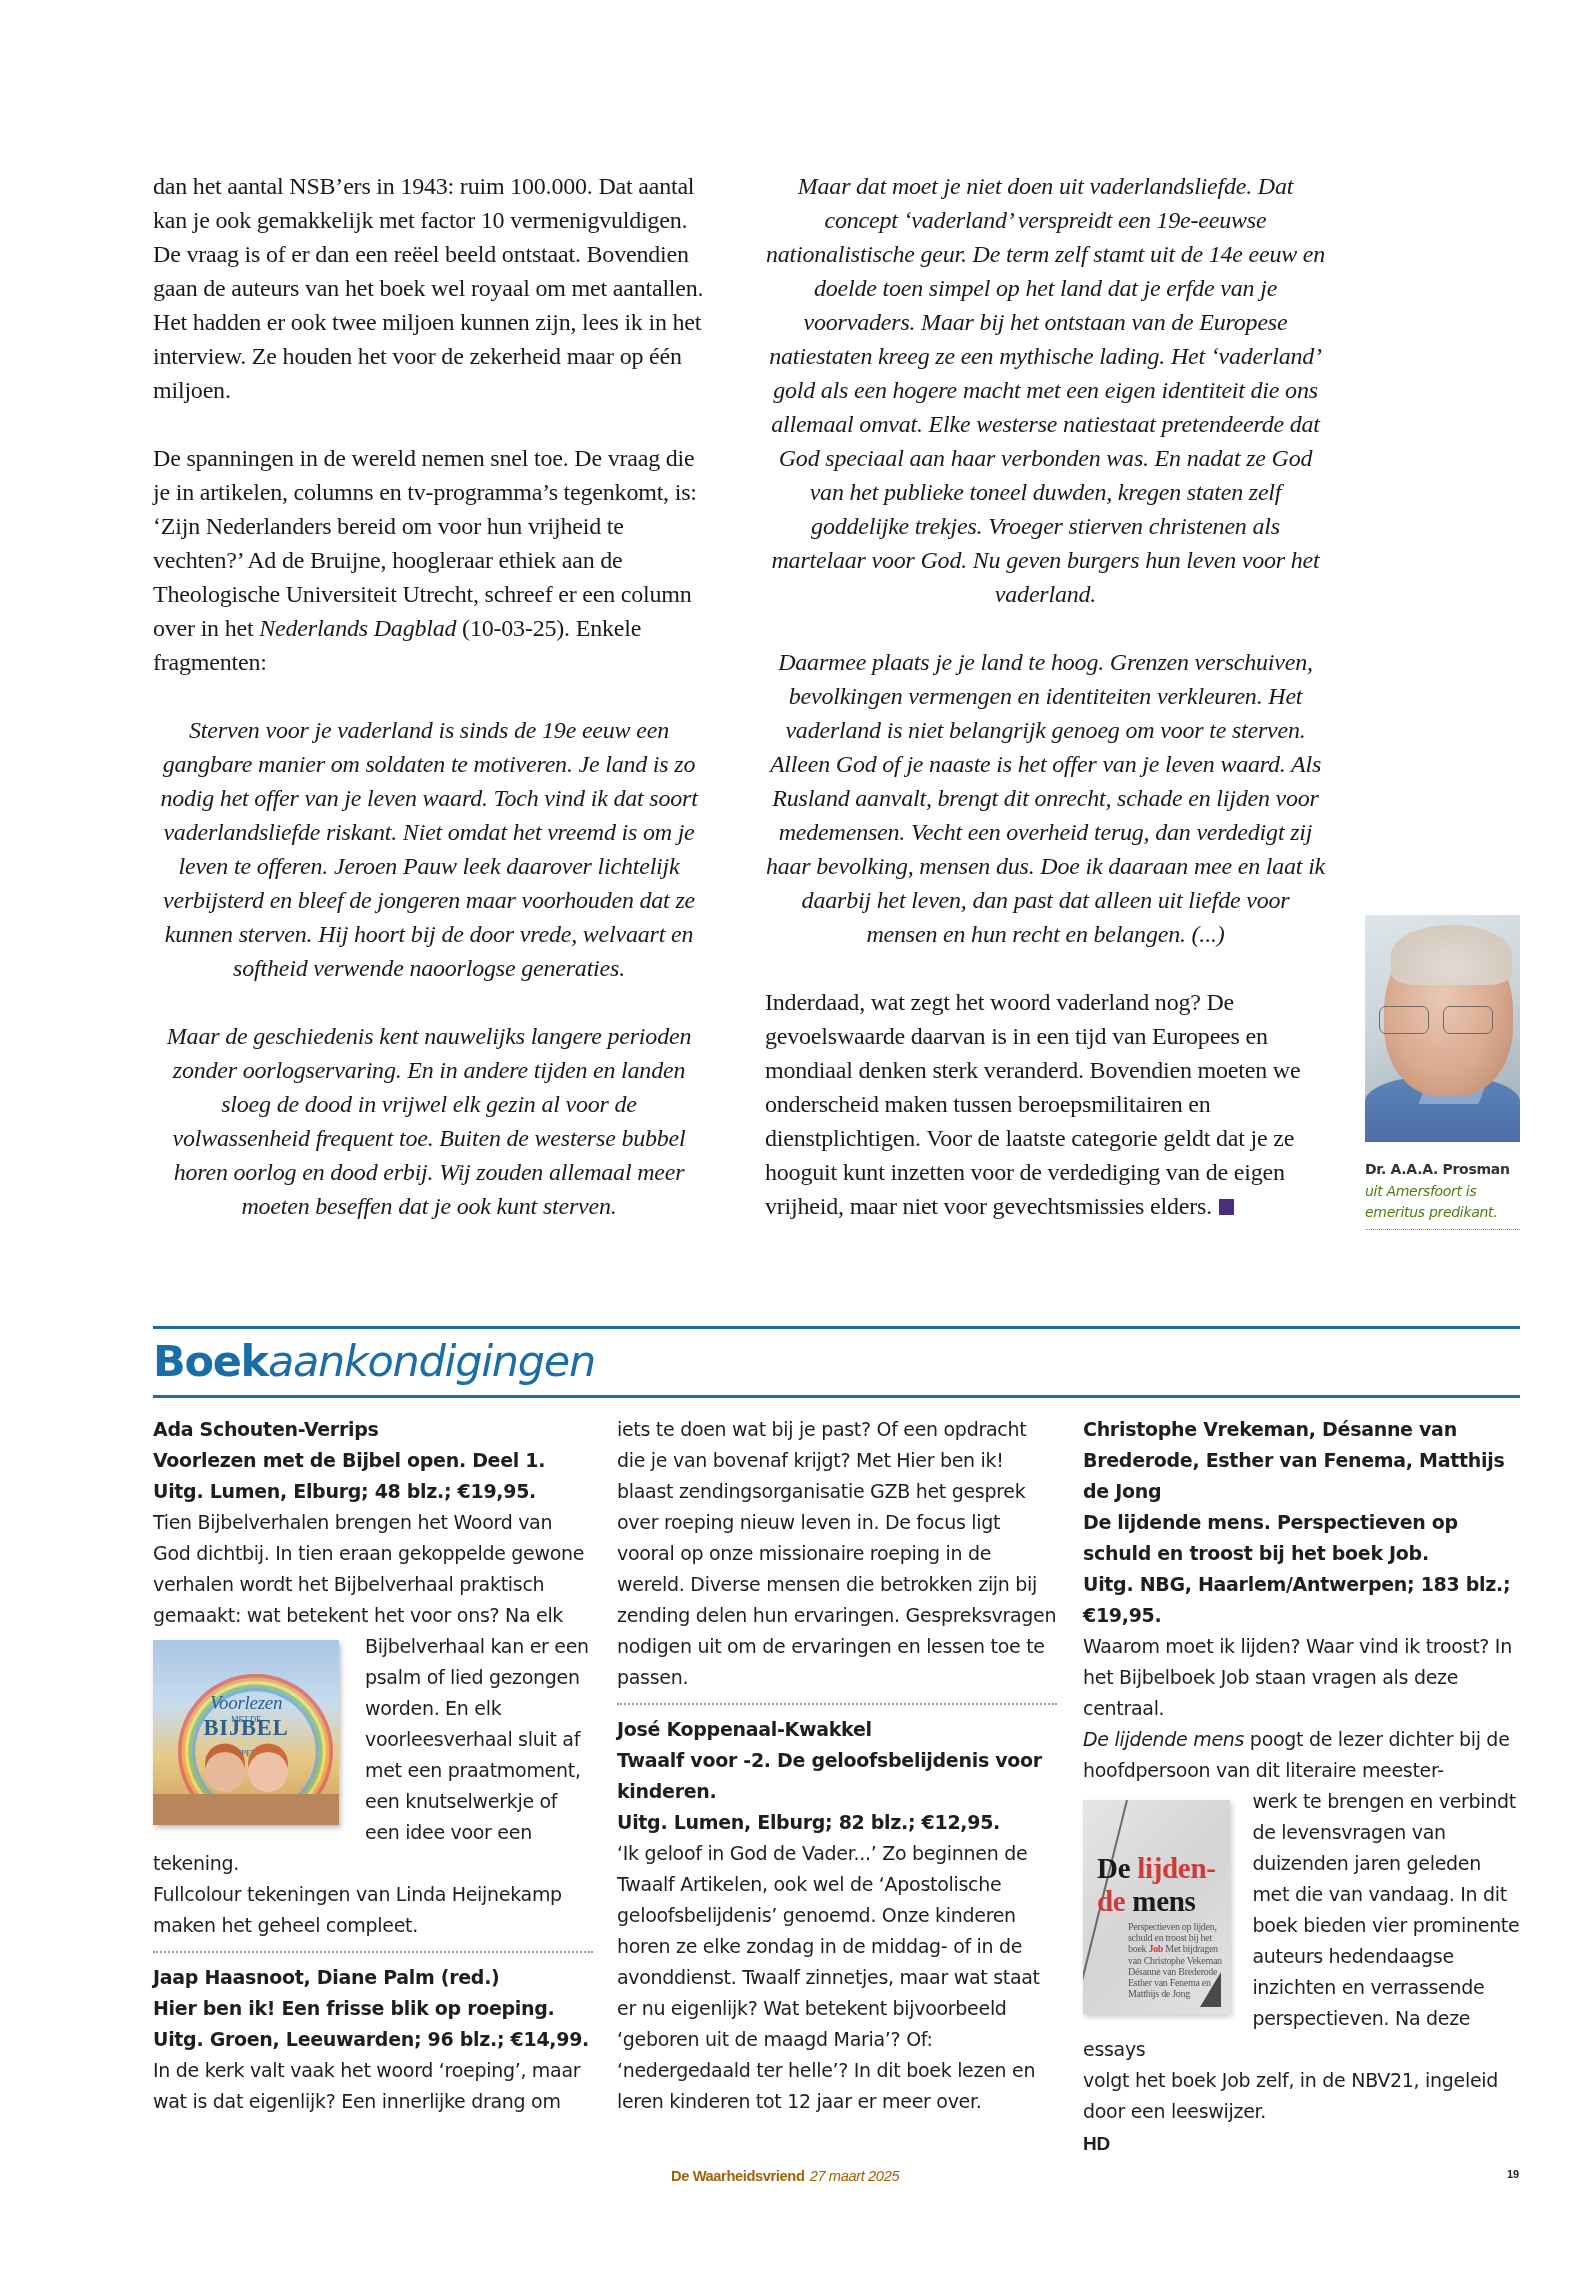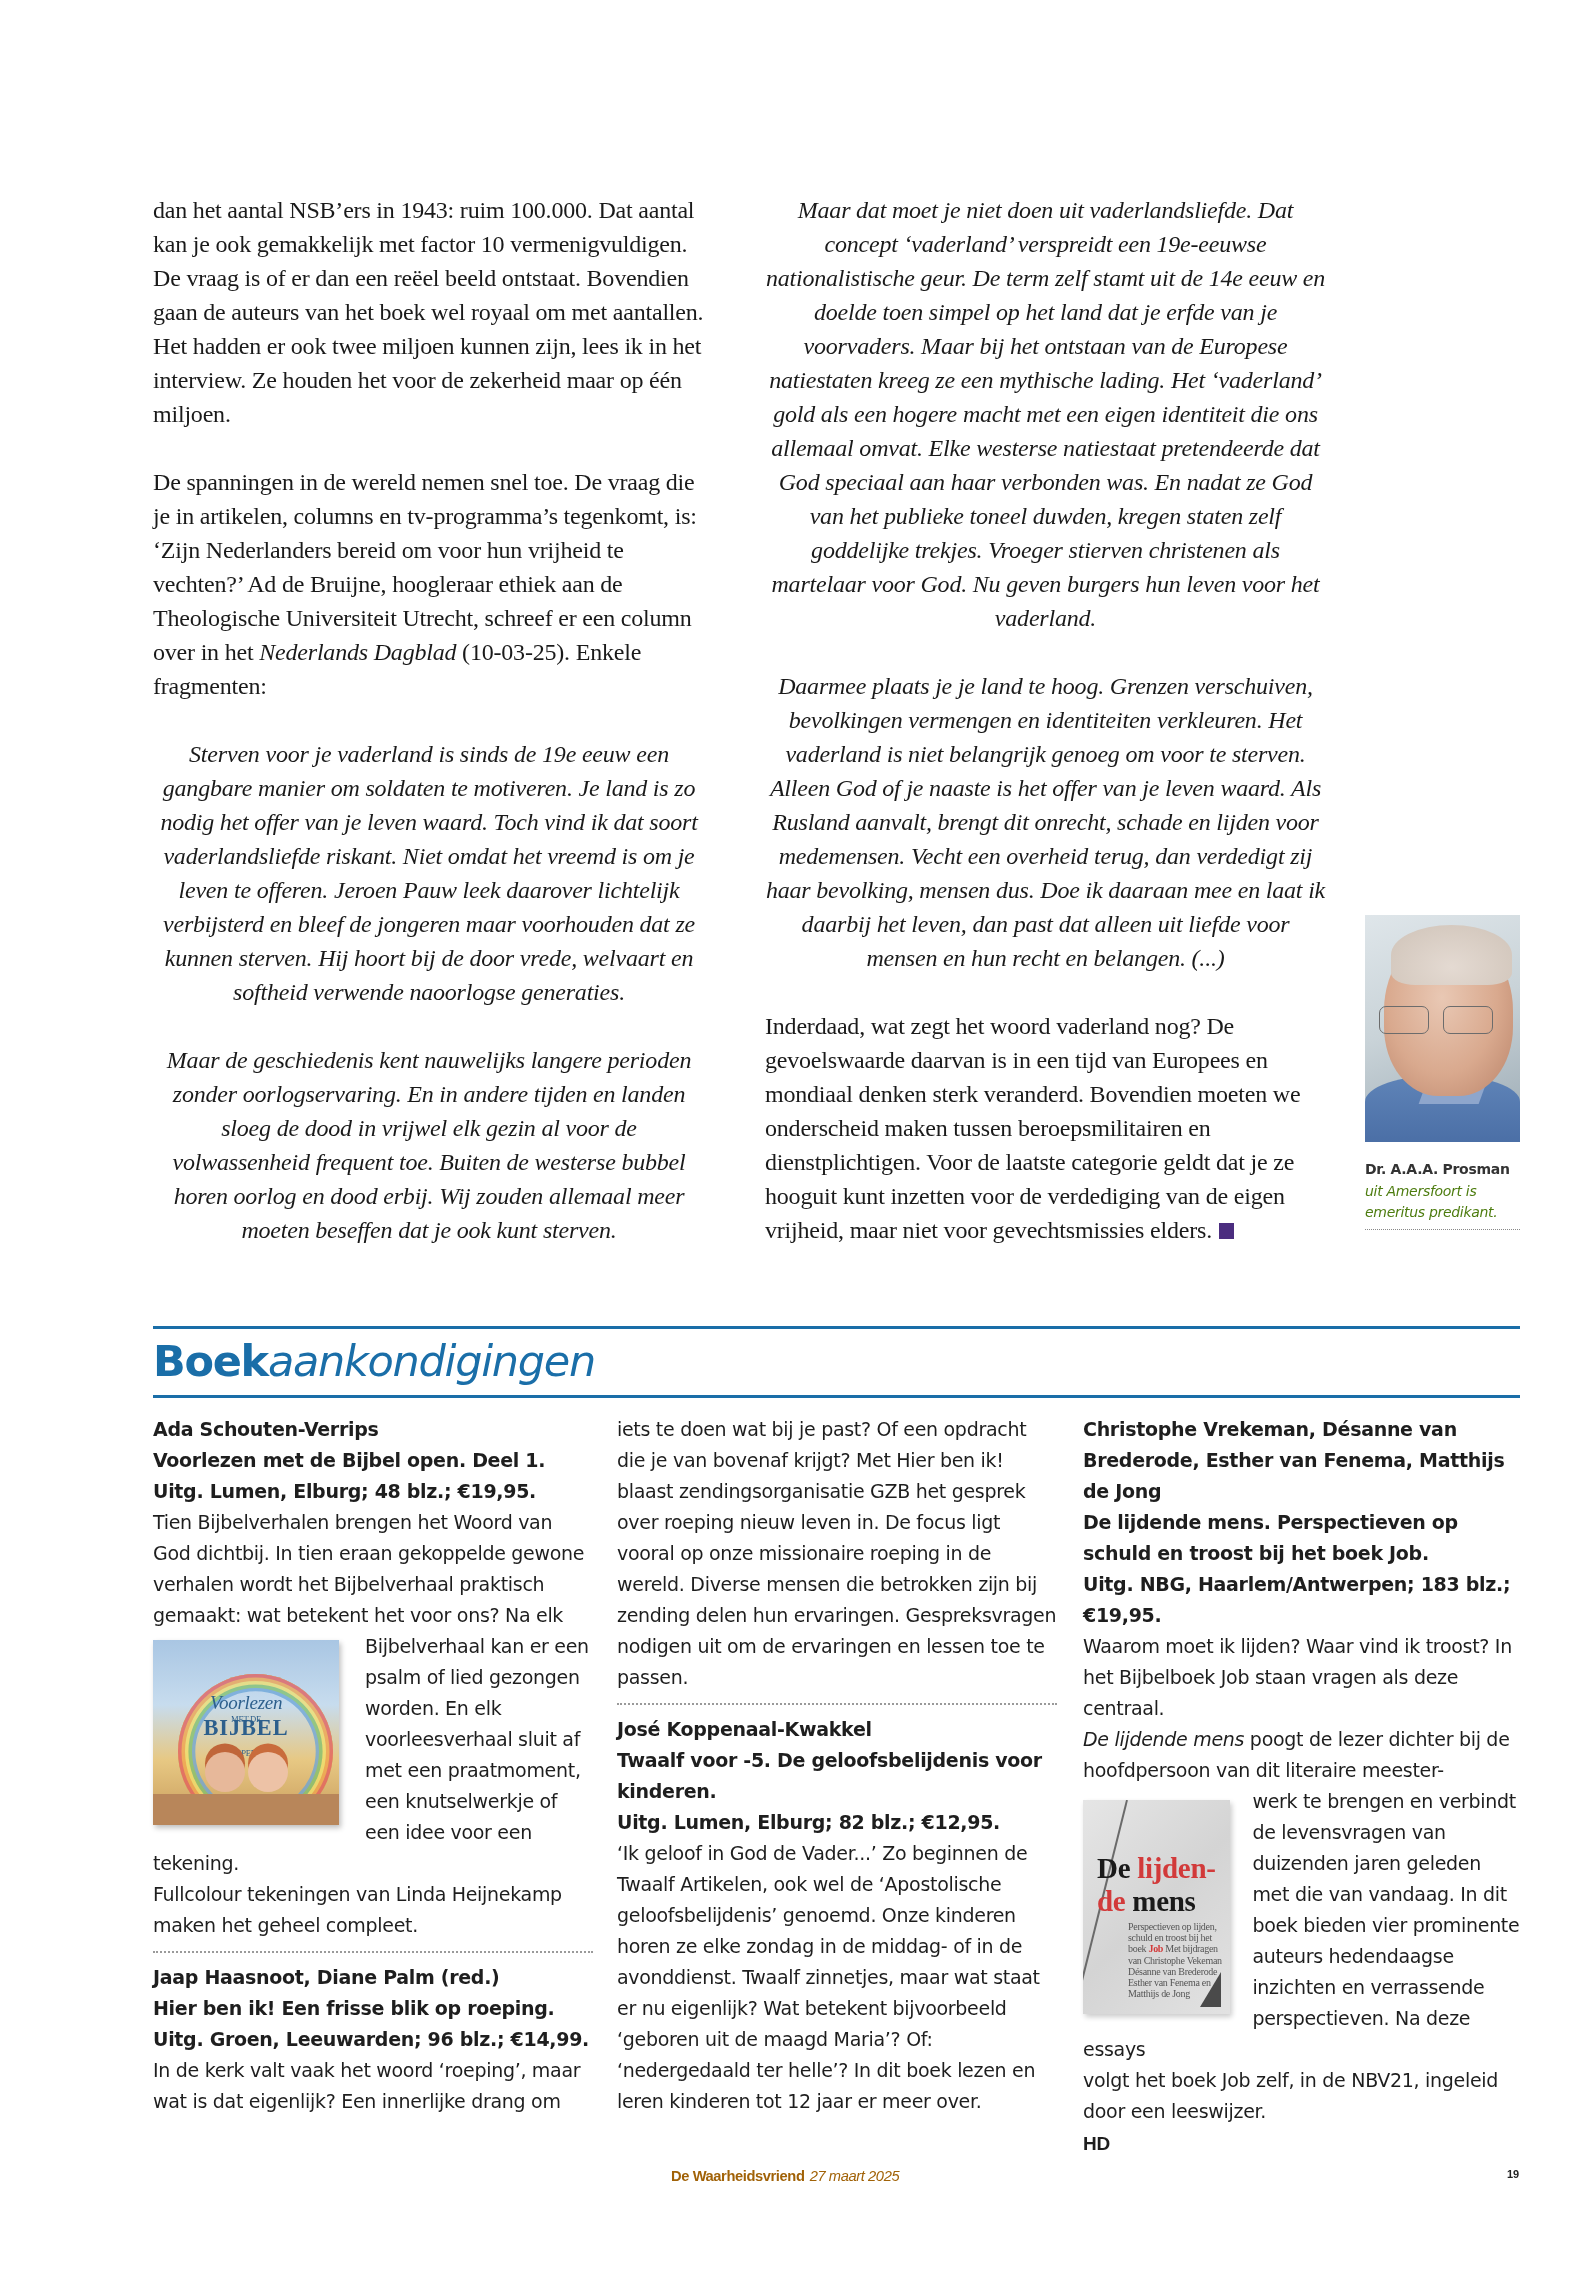--- a/index.html
+++ b/index.html
@@ -1,21 +1,21 @@
 <!DOCTYPE html>
 <html style="font-size:14px"><head>
 <meta charset="utf-8">
 <style>
   html, body { margin: 0; padding: 0; background: #ffffff; }
   body { width: 1592px; height: 2295px; position: relative; overflow: hidden; color: #1a1a1a; }
 
   
   .article-col {
     position: absolute;
-    top: 193px;
+    top: 169px;
     width: 552px;
     font-family: "Liberation Serif", "DejaVu Serif", serif;
     font-size: 24px;
     line-height: 34px;
     letter-spacing: -0.2px;
   }
   .col-left  { left: 153px; }
   .col-right { left: 765px; }
   .article-col p { margin: 0 0 34px 0; }
   .article-col p.italic { font-style: italic; text-align: center; }
@@ -235,21 +235,21 @@
     <span class="bold">Uitg. Groen, Leeuwarden; 96 blz.; €14,99.</span>
     <span class="line">In de kerk valt vaak het woord ‘roeping’, maar wat is dat eigenlijk? Een innerlijke drang om</span>
   </div>
 </div>
 
 <div class="book-col bc2">
   <span class="line">iets te doen wat bij je past? Of een opdracht die je van bovenaf krijgt? Met Hier ben ik! blaast zendingsorganisatie GZB het gesprek over roeping nieuw leven in. De focus ligt vooral op onze missionaire roeping in de wereld. Diverse mensen die betrokken zijn bij zending delen hun ervaringen. Gespreksvragen nodigen uit om de ervaringen en lessen toe te passen.</span>
   <div class="dotted"></div>
   <div>
     <span class="bold">José Koppenaal-Kwakkel</span>
-    <span class="bold">Twaalf voor -5. De geloofsbelijdenis voor kinderen.</span>
+    <span class="bold">Twaalf voor -2. De geloofsbelijdenis voor kinderen.</span>
     <span class="bold">Uitg. Lumen, Elburg; 82 blz.; €12,95.</span>
     <span class="line">‘Ik geloof in God de Vader...’ Zo beginnen de Twaalf Artikelen, ook wel de ‘Apostolische geloofsbelijdenis’ genoemd. Onze kinderen horen ze elke zondag in de middag- of in de avonddienst. Twaalf zinnetjes, maar wat staat er nu eigenlijk? Wat betekent bijvoorbeeld ‘geboren uit de maagd Maria’? Of: ‘nedergedaald ter helle’? In dit boek lezen en leren kinderen tot 12 jaar er meer over.</span>
   </div>
 </div>
 
 <div class="book-col bc3">
   <div>
     <span class="bold">Christophe Vrekeman, Désanne van Brederode, Esther van Fenema, Matthijs de Jong</span>
     <span class="bold">De lijdende mens. Perspectieven op schuld en troost bij het boek Job.</span>
     <span class="bold">Uitg. NBG, Haarlem/Antwerpen; 183 blz.; €19,95.</span>

